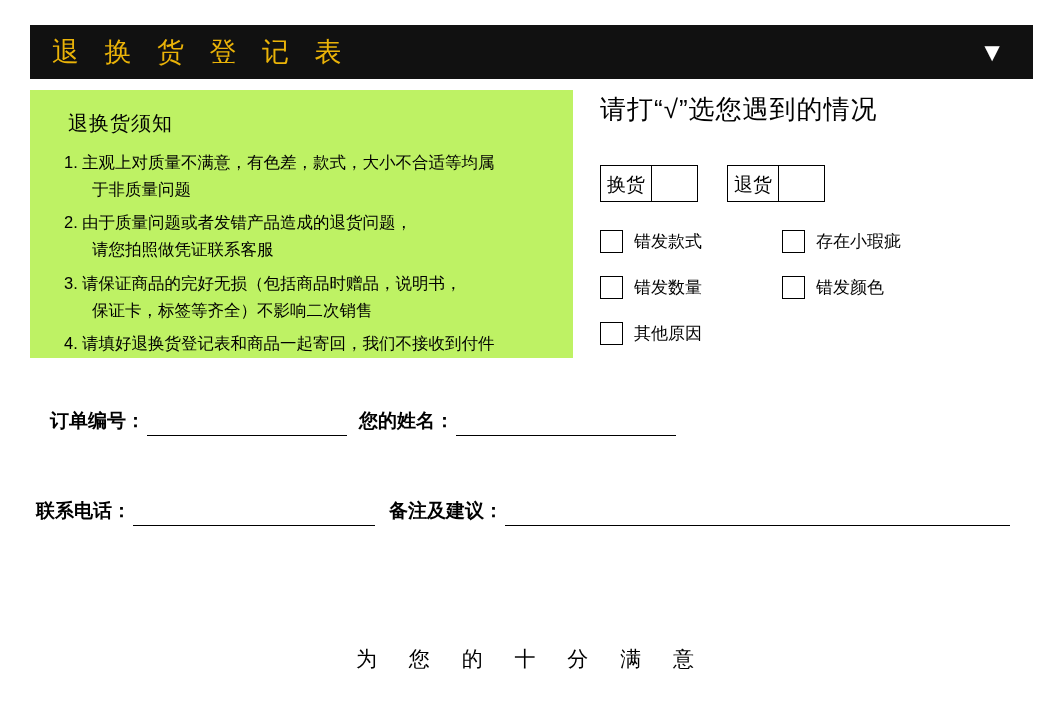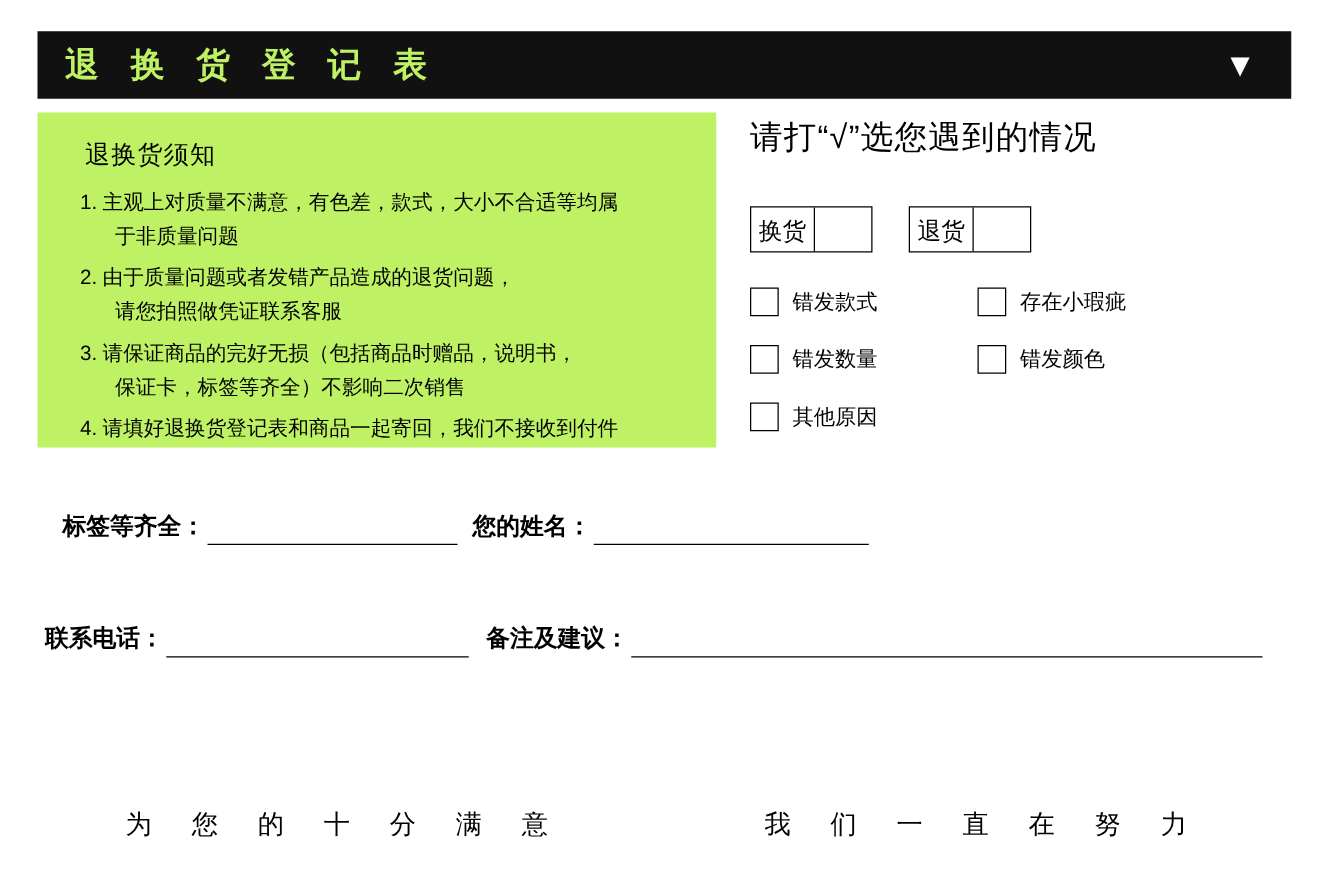--- a/index.html
+++ b/index.html
@@ -29,24 +29,24 @@
     width: 1003px;
     height: 54px;
     background: #111111;
     display: flex;
     align-items: center;
     justify-content: space-between;
     box-sizing: border-box;
     padding: 0 22px 0 22px;
   }
   .header-title {
-    color: #bef264;
+    color: #eab308;
     font-size: 27px;
     letter-spacing: 9px;
-    font-weight: 700;
+    font-weight: 400;
     text-align: right;
   }
   .header-caret {
     color: #ffffff;
     font-size: 26px;
     line-height: 1;
     margin-right: 6px;
   }
 
   
@@ -270,21 +270,21 @@
       <div class="check-item">
         <span class="check-box"></span>
         <span class="check-label">其他原因</span>
       </div>
     </div>
   </div>
 
   <div class="fields">
     <div class="field-row">
       <div class="field gap-1">
-        <span class="field-label">标签等齐全：</span>
+        <span class="field-label">订单编号：</span>
         <span class="field-line w-order"></span>
       </div>
       <div class="field gap-2">
         <span class="field-label">您的姓名：</span>
         <span class="field-line w-name"></span>
       </div>
     </div>
 
     <div class="field-row">
       <div class="field">
@@ -293,16 +293,15 @@
       </div>
       <div class="field gap-3">
         <span class="field-label">备注及建议：</span>
         <span class="field-line w-note"></span>
       </div>
     </div>
   </div>
 
   <div class="footer">
     <div class="footer-text">为 您 的 十 分 满 意</div>
-    <div class="footer-text">我 们 一 直 在 努 力</div>
   </div>
 
 </div>
 
 </body></html>

